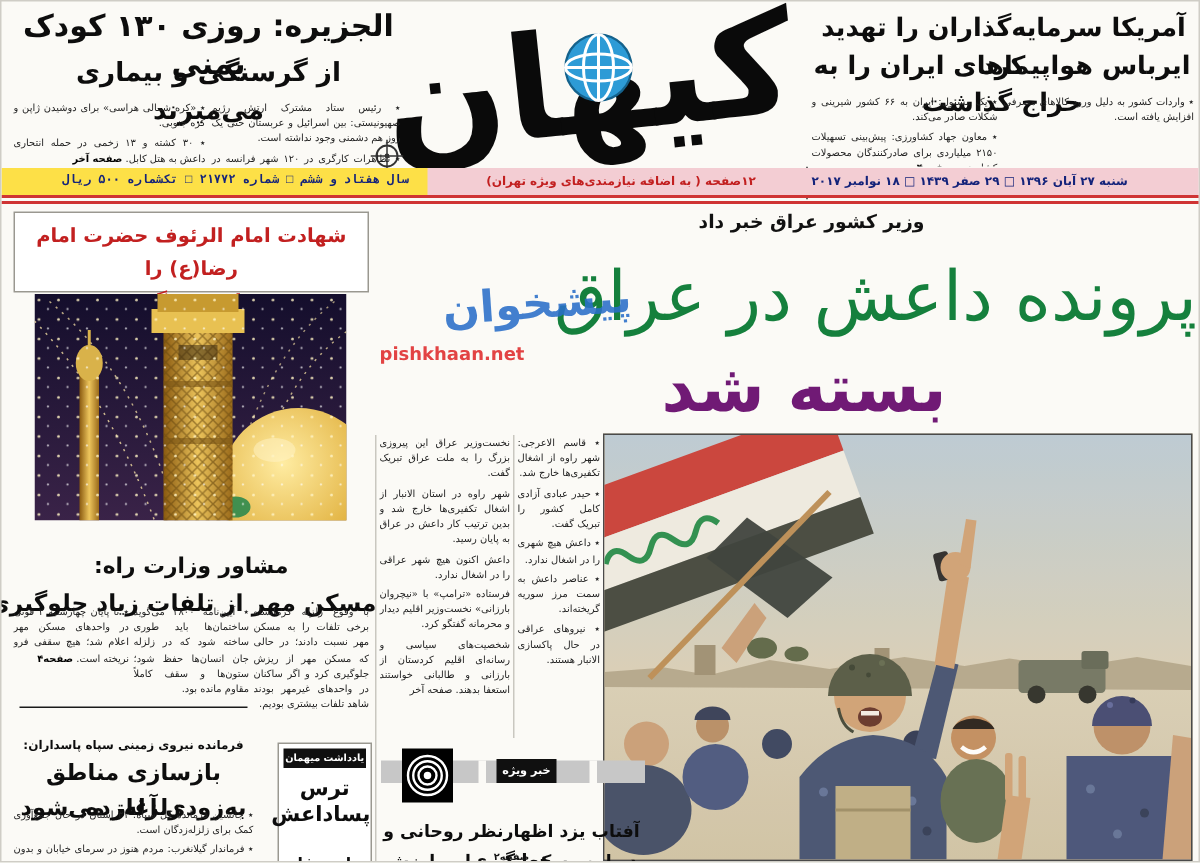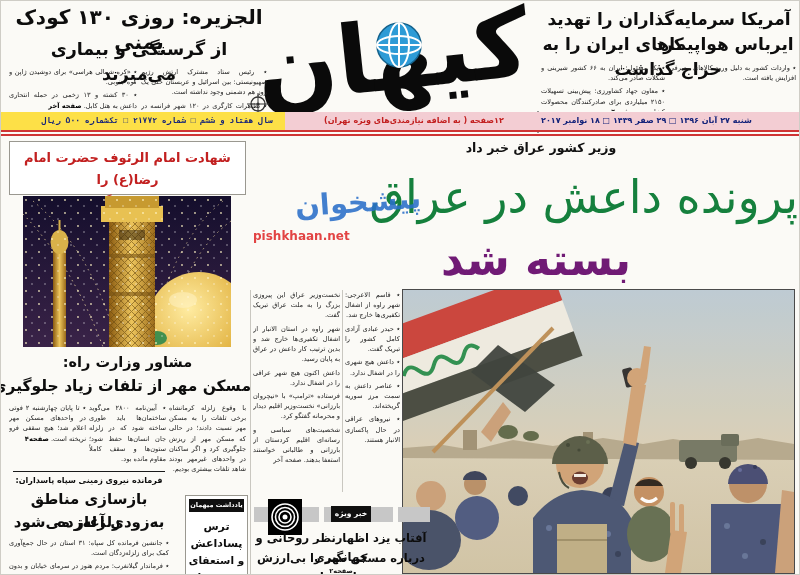--- a/index.html
+++ b/index.html
@@ -4,21 +4,21 @@
 <style>
   html,body{margin:0;padding:0;background:#e9e7e1;}
   .page{position:relative;width:800px;height:575px;background:#fbfaf6;overflow:hidden;
         font-family:"DejaVu Sans",sans-serif;direction:rtl;border:1px solid #cfcdc6;box-sizing:border-box;color:#141414;}
   .abs{position:absolute;}
   
   .h-top{font-weight:bold;font-size:17px;line-height:25px;text-align:center;color:#0d0d0d;}
   .kicker-main{font-weight:bold;font-size:12.5px;text-align:center;color:#111;}
   .h-main1{font-weight:normal;font-size:46px;line-height:80px;text-align:right;white-space:nowrap;color:#15803d;}
   .h-main2{font-weight:bold;font-size:44px;line-height:52px;text-align:center;white-space:nowrap;color:#701a75;}
-  .h-mid{font-weight:bold;text-align:center;color:#0d0d0d;}
+  .h-mid{font-weight:bold;text-align:center;color:#0d0d0d;margin-top:16px;}
   
   .t6{font-size:6.6px;line-height:1.55;text-align:justify;color:#222;overflow:hidden;}
   .t6 p{margin:0 0 3px 0;}
   .pref{font-weight:bold;color:#000;}
   
   .strip{top:111px;height:18px;font-weight:bold;font-size:8px;line-height:18px;}
   .strip-cyan{left:0;width:312px;background:#fde047;color:#14237a;text-align:center;font-family:Liberation Mono, monospace;}
   .strip-pink{left:284px;width:516px;background:#f3cdd3;}
   .strip-center{color:#c21f1f;text-align:center;}
   .strip-right{color:#14237a;text-align:left;}
@@ -305,18 +305,18 @@
   <div class="abs h-mid" style="left:10px;top:474px;width:156px;font-size:8px;line-height:12px;">فرمانده نیروی زمینی سپاه پاسداران:</div>
   <div class="abs h-mid" style="left:6px;top:487px;width:164px;font-size:15px;line-height:23px;">بازسازی مناطق زلزله‌زده</div>
   <div class="abs h-mid" style="left:6px;top:510px;width:164px;font-size:15px;line-height:23px;">به‌زودی آغاز می‌شود</div>
   <div class="abs t6" style="left:8px;top:537px;width:160px;height:38px;">
     <p>٭ جانشین فرمانده کل سپاه: ۳۱ استان در حال جمع‌آوری کمک برای زلزله‌زدگان است.</p>
     <p><span>٭ فرماندار گیلانغرب: مردم هنوز در سرمای خیابان و بدون چادر هستند.</span> <b class="pref">صفحه۱۱</b></p>
   </div>
 
   <div class="abs box" style="left:184px;top:494px;width:63px;height:81px;">
     <div class="badge" style="margin:3px auto 0;width:55px;height:13px;font-size:6.5px;line-height:13px;">یادداشت میهمان</div>
-    <div class="h-mid" style="font-size:11px;line-height:17px;margin-top:6px;">ترس پساداعش</div>
+    <div class="h-mid" style="font-size:14px;line-height:17px;margin-top:6px;">ترس پساداعش</div>
     <div class="h-mid" style="font-size:10.5px;line-height:17px;">و استعفای حریری!</div>
 
   </div>
 
 </div>
 
 </body></html>

